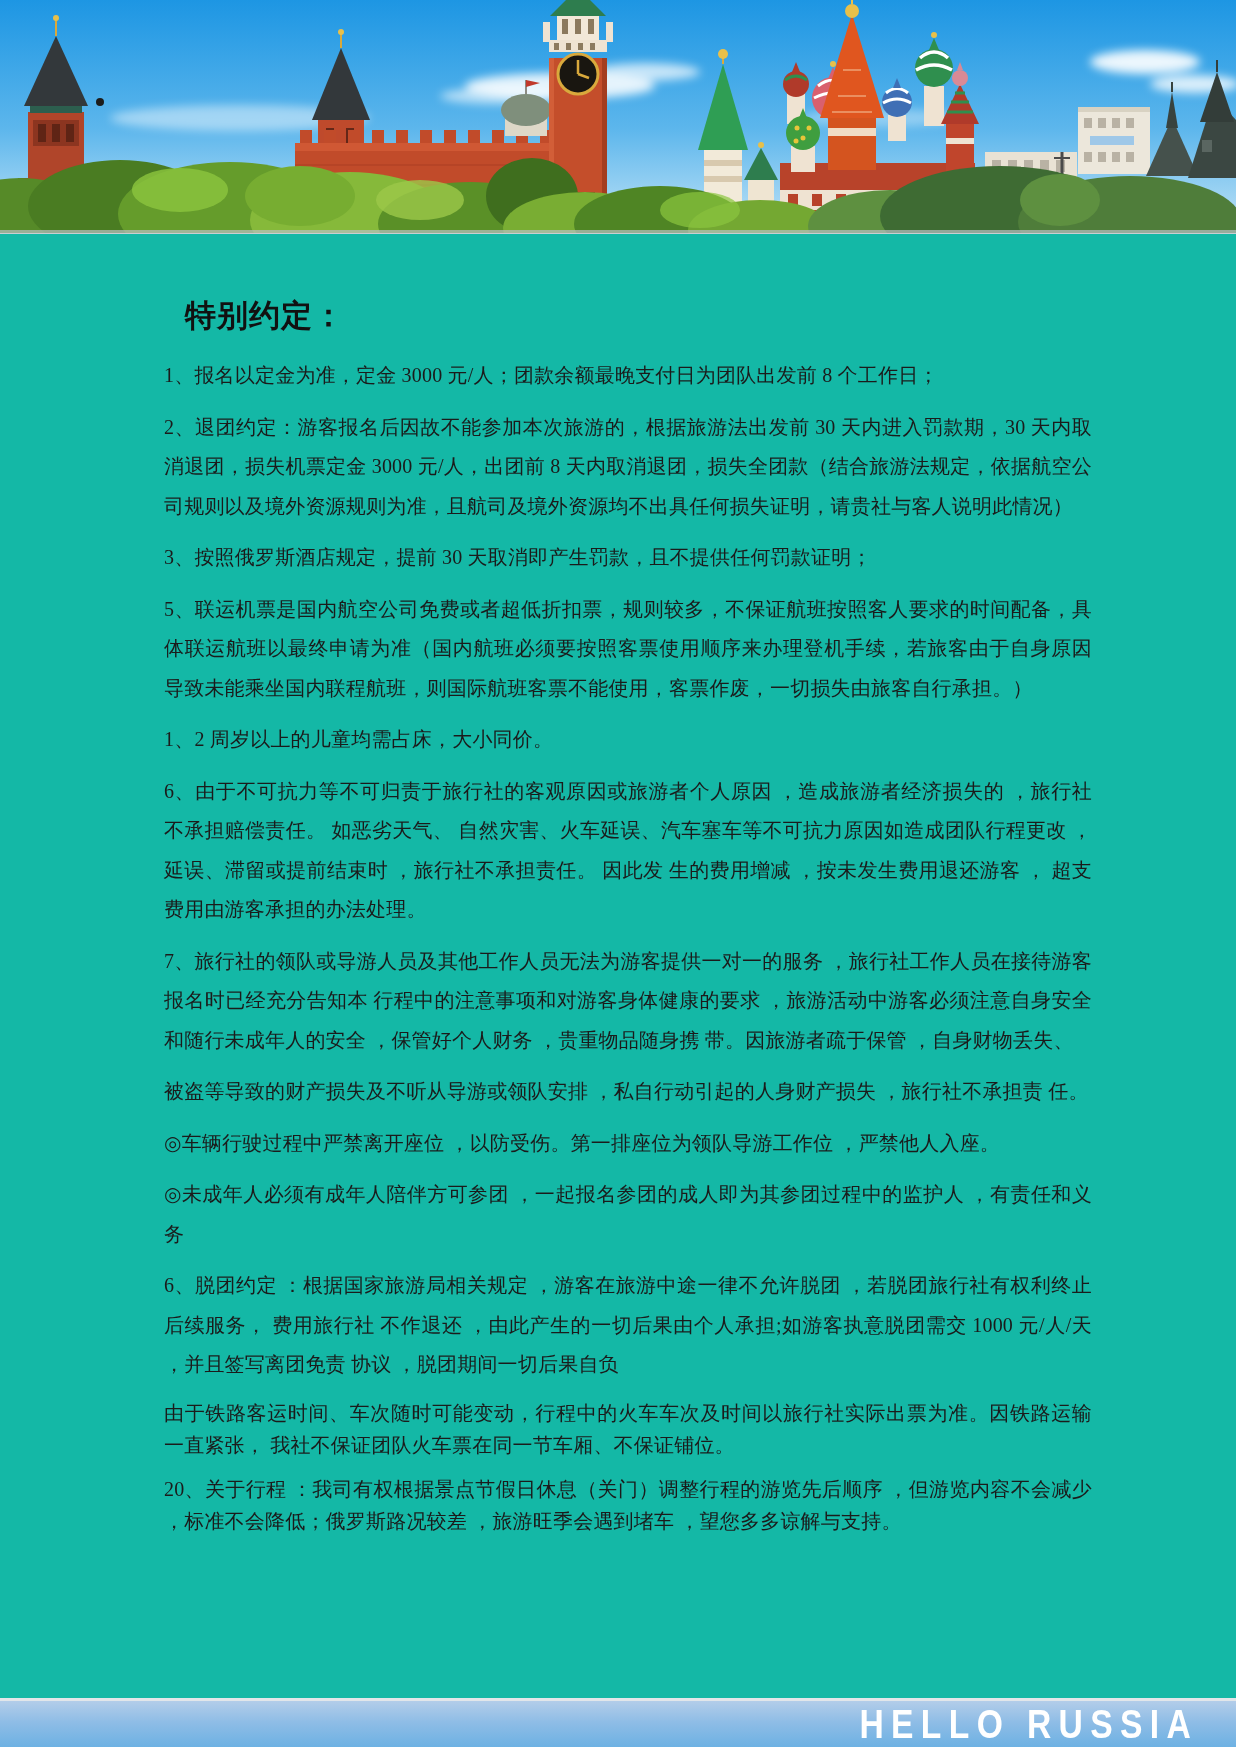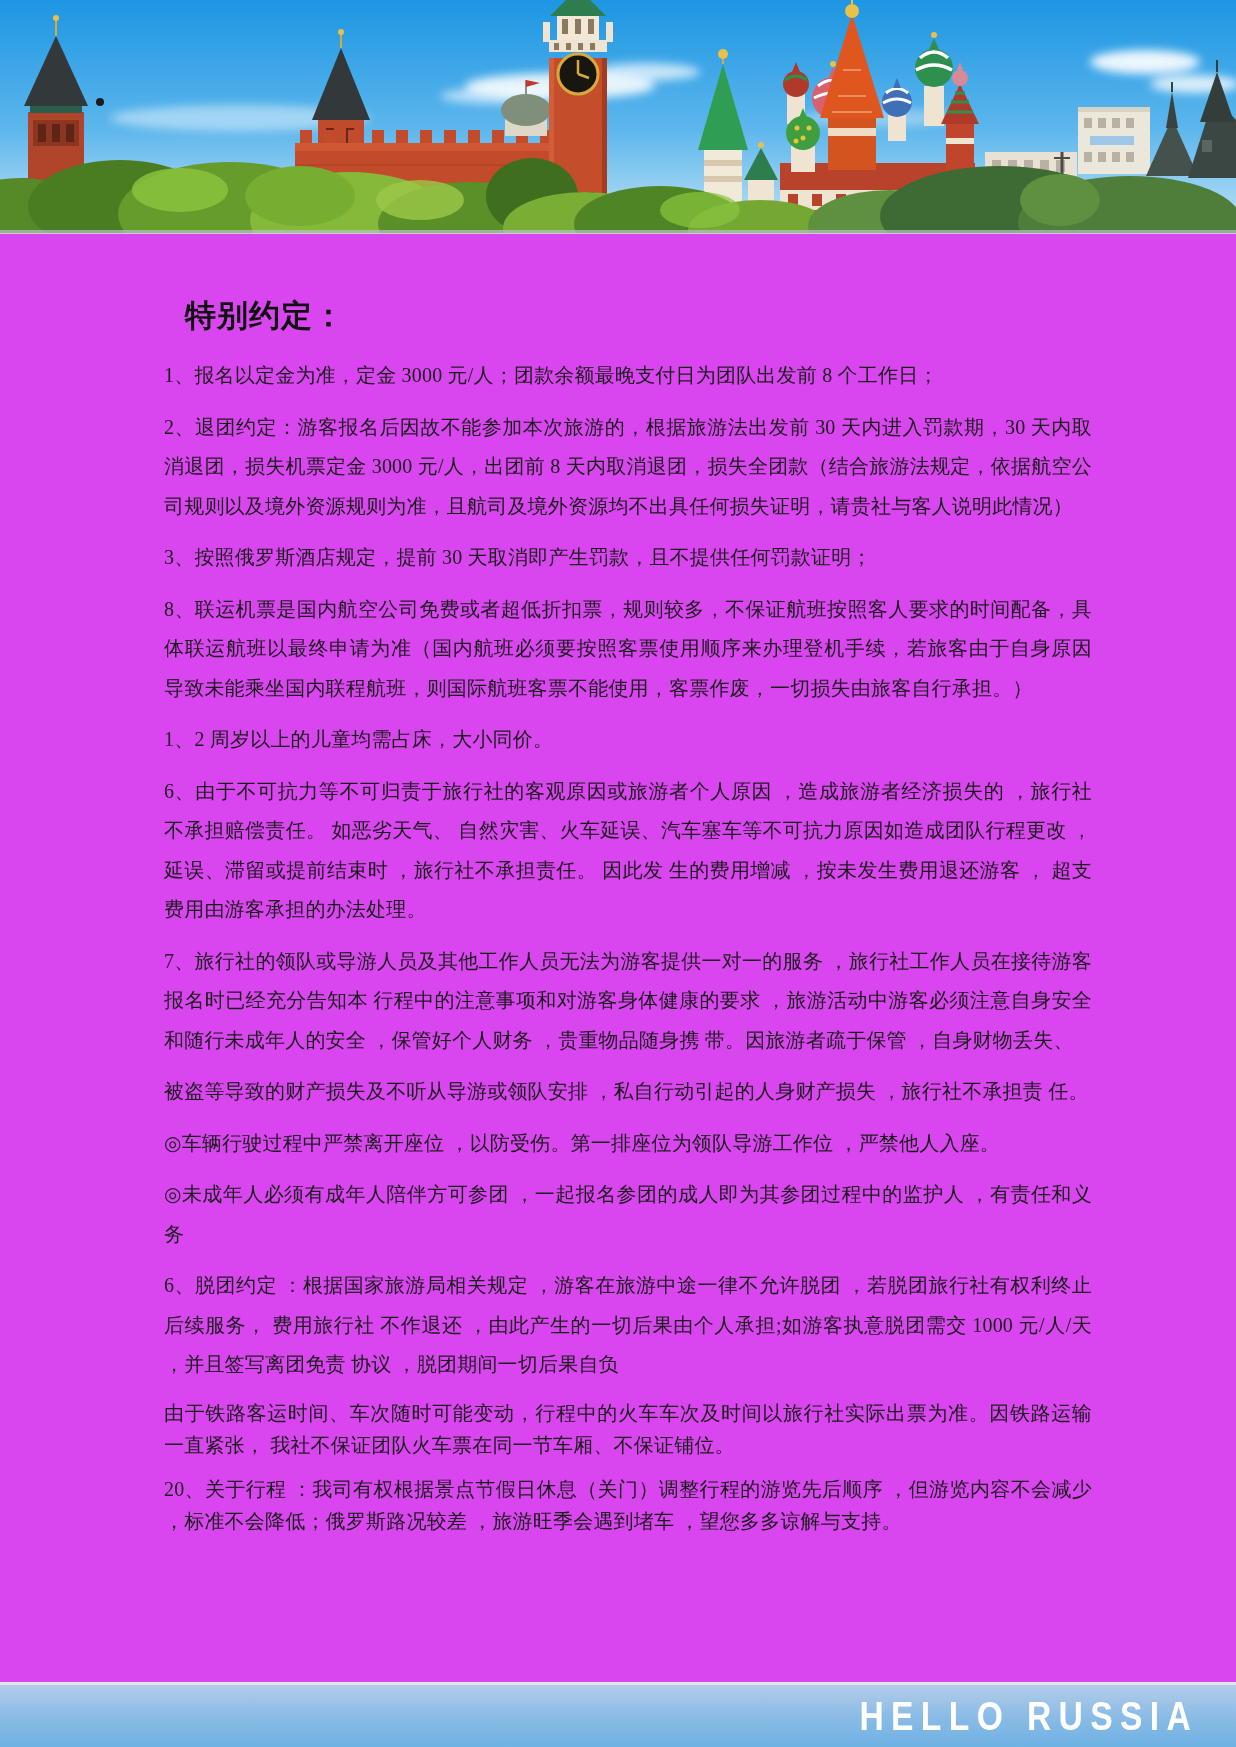--- a/index.html
+++ b/index.html
@@ -1,20 +1,20 @@
 <!DOCTYPE html>
 <html><head>
 <meta charset="utf-8">
 <style>
   html, body { margin:0; padding:0; background:#ffffff; }
   .page {
     position: relative;
     width: 1236px;
     height: 1747px;
-    background: #d946ef;
+    background: #14b8a6;
     overflow: hidden;
     font-family: "Liberation Serif", serif;
   }
   .banner {
     position: absolute;
     top: 0; left: 0;
     width: 1236px; height: 233px;
     border-bottom: 1px solid #c9ced2;
   }
   .banner svg { display: block; width: 100%; height: 100%; }
@@ -39,21 +39,21 @@
     line-height: 39.5px;
     color: #1b1b1b;
     text-align: justify;
     letter-spacing: 0.2px;
     font-family: "Liberation Serif", "DejaVu Serif", serif;
   }
   .para.compact { line-height: 32px; }
   .footer-bar {
     position: absolute;
     left: 0; bottom: 0;
-    width: 100%; height: 65px;
+    width: 100%; height: 49px;
     box-sizing: border-box;
     border-top: 3px solid #e2e6ea;
     background: linear-gradient(180deg, #b3cde9 0%, #8fbde6 45%, #6db1e3 100%);
   }
   .brand {
     position: absolute;
     right: 38px;
     top: 50%;
     display: inline-block;
     transform: translateY(-50%) scaleX(0.82);
@@ -316,21 +316,21 @@
       <rect x="0" y="230" width="1236" height="3" fill="#b9c0c6" opacity="0.7"></rect>
     </svg>
   </div>
 
   <div class="content">
     <h1 class="doc-title">特别约定：</h1>
     <div id="paragraphs">
         <p class="para">1、报名以定金为准，定金 3000 元/人；团款余额最晚支付日为团队出发前 8 个工作日；</p>
         <p class="para">2、退团约定：游客报名后因故不能参加本次旅游的，根据旅游法出发前 30 天内进入罚款期，30 天内取消退团，损失机票定金 3000 元/人，出团前 8 天内取消退团，损失全团款（结合旅游法规定，依据航空公司规则以及境外资源规则为准，且航司及境外资源均不出具任何损失证明，请贵社与客人说明此情况）</p>
         <p class="para">3、按照俄罗斯酒店规定，提前 30 天取消即产生罚款，且不提供任何罚款证明；</p>
-        <p class="para">8、联运机票是国内航空公司免费或者超低折扣票，规则较多，不保证航班按照客人要求的时间配备，具体联运航班以最终申请为准（国内航班必须要按照客票使用顺序来办理登机手续，若旅客由于自身原因导致未能乘坐国内联程航班，则国际航班客票不能使用，客票作废，一切损失由旅客自行承担。）</p>
+        <p class="para">5、联运机票是国内航空公司免费或者超低折扣票，规则较多，不保证航班按照客人要求的时间配备，具体联运航班以最终申请为准（国内航班必须要按照客票使用顺序来办理登机手续，若旅客由于自身原因导致未能乘坐国内联程航班，则国际航班客票不能使用，客票作废，一切损失由旅客自行承担。）</p>
         <p class="para">1、2 周岁以上的儿童均需占床，大小同价。</p>
         <p class="para">6、由于不可抗力等不可归责于旅行社的客观原因或旅游者个人原因 ，造成旅游者经济损失的 ，旅行社不承担赔偿责任。 如恶劣天气、 自然灾害、火车延误、汽车塞车等不可抗力原因如造成团队行程更改 ，延误、滞留或提前结束时 ，旅行社不承担责任。 因此发 生的费用增减 ，按未发生费用退还游客 ， 超支费用由游客承担的办法处理。</p>
         <p class="para">7、旅行社的领队或导游人员及其他工作人员无法为游客提供一对一的服务 ，旅行社工作人员在接待游客报名时已经充分告知本 行程中的注意事项和对游客身体健康的要求 ，旅游活动中游客必须注意自身安全和随行未成年人的安全 ，保管好个人财务 ，贵重物品随身携 带。因旅游者疏于保管 ，自身财物丢失、</p>
         <p class="para">被盗等导致的财产损失及不听从导游或领队安排 ，私自行动引起的人身财产损失 ，旅行社不承担责 任。</p>
         <p class="para">◎车辆行驶过程中严禁离开座位 ，以防受伤。第一排座位为领队导游工作位 ，严禁他人入座。</p>
         <p class="para">◎未成年人必须有成年人陪伴方可参团 ，一起报名参团的成人即为其参团过程中的监护人 ，有责任和义务</p>
         <p class="para">6、脱团约定 ：根据国家旅游局相关规定 ，游客在旅游中途一律不允许脱团 ，若脱团旅行社有权利终止后续服务， 费用旅行社 不作退还 ，由此产生的一切后果由个人承担;如游客执意脱团需交 1000 元/人/天 ，并且签写离团免责 协议 ，脱团期间一切后果自负</p>
         <p class="para compact">由于铁路客运时间、车次随时可能变动，行程中的火车车次及时间以旅行社实际出票为准。因铁路运输一直紧张， 我社不保证团队火车票在同一节车厢、不保证铺位。</p>
         <p class="para compact">20、关于行程 ：我司有权根据景点节假日休息（关门）调整行程的游览先后顺序 ，但游览内容不会减少 ，标准不会降低；俄罗斯路况较差 ，旅游旺季会遇到堵车 ，望您多多谅解与支持。</p>
       </div>

